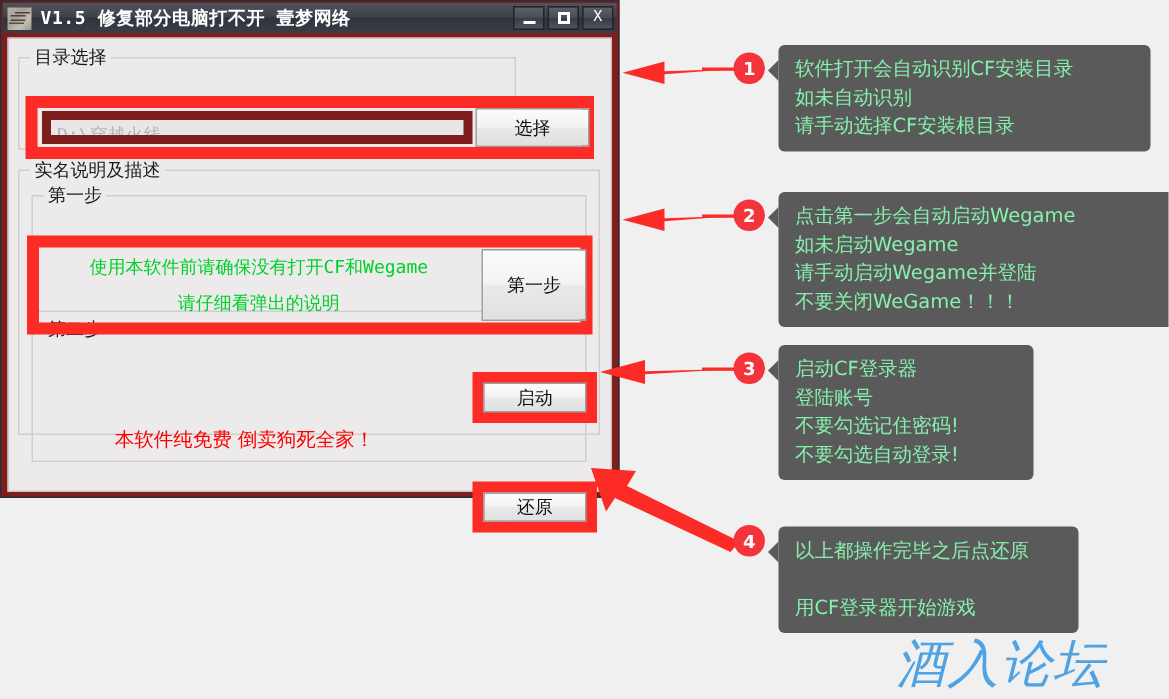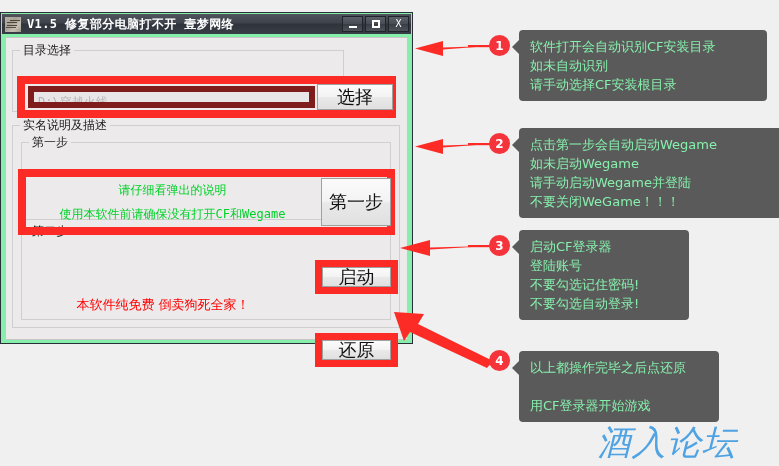--- a/index.html
+++ b/index.html
@@ -13,24 +13,24 @@
     position: relative;
     overflow: hidden;
     font-family: "DejaVu Sans", "Liberation Sans", sans-serif;
     -webkit-font-smoothing: none;
   }
 
   
   #app-window {
     position: absolute;
     left: 0;
-    top: 12px;
+    top: 0;
     width: 413px;
     height: 332px;
-    background: #86efac;
+    background: #7f1d1d;
     border: 1px solid #2b3038;
     box-sizing: border-box;
   }
   #title-bar {
     position: absolute;
     left: 1px; top: 1px;
     width: 409px; height: 20px;
     background: linear-gradient(to bottom, #4e535c 0%, #3d424b 45%, #2f343c 50%, #383d46 100%);
     display: flex;
     align-items: center;
@@ -114,21 +114,21 @@
     top: -9px;
     left: 7px;
     background: #eceaea;
     padding: 0 3px;
     font-size: 12px;
     color: #1a1a1a;
     white-space: nowrap;
   }
 
   #group-dir   { left: 6px;  top: 12px;  width: 332px; height: 62px; }
-  #group-desc  { left: 6px;  top: 87px;  width: 388px; height: 203px; }
+  #group-desc  { left: 6px;  top: 87px;  width: 388px; height: 177px; }
   #group-step1 { left: 8px;  top: 16px;  width: 370px; height: 78px; }
   #group-step2 { left: 8px;  top: 105px; width: 370px; height: 89px; }
 
   
   .hl {
     position: absolute;
     border: 8px solid #fc2b26;
     box-sizing: border-box;
     z-index: 4;
   }
@@ -152,21 +152,21 @@
     z-index: 5;
     font-family: "DejaVu Sans Mono", "Liberation Mono", monospace;
     white-space: nowrap;
     overflow: hidden;
   }
 
   .btn {
     background: linear-gradient(to bottom, #fbfbfb 0%, #f3f3f3 48%, #e9e9e9 52%, #e0e0e0 100%);
     border: 1px solid #a0a0a0;
     box-sizing: border-box;
-    font-size: 18px;
+    font-size: 12px;
     color: #111;
     display: flex;
     align-items: center;
     justify-content: center;
     position: absolute;
     z-index: 5;
     text-align: right;
   }
   #btn-select  { left: 311px; top: 46px;  width: 76px; height: 26px; }
   #btn-step1   { left: 315px; top: 140px; width: 70px; height: 48px; }
@@ -307,22 +307,22 @@
       </div>
 
       <div class="group" id="group-step2">
         <span class="group-label">第二步</span>
       </div>
     </div>
 
     <div class="hl" id="hl-step1"></div>
 
     <div id="green-text">
+      <span class="ln">使用本软件前请确保没有打开CF和Wegame</span>
       <span class="ln">请仔细看弹出的说明</span>
-      <span class="ln">使用本软件前请确保没有打开CF和Wegame</span>
     </div>
 
     <div class="btn" id="btn-step1">第一步</div>
 
     <div class="hl" id="hl-start"></div>
     <div class="btn" id="btn-start">启动</div>
 
     <div id="red-text">本软件纯免费  倒卖狗死全家！</div>
 
     <div class="hl" id="hl-restore"></div>

